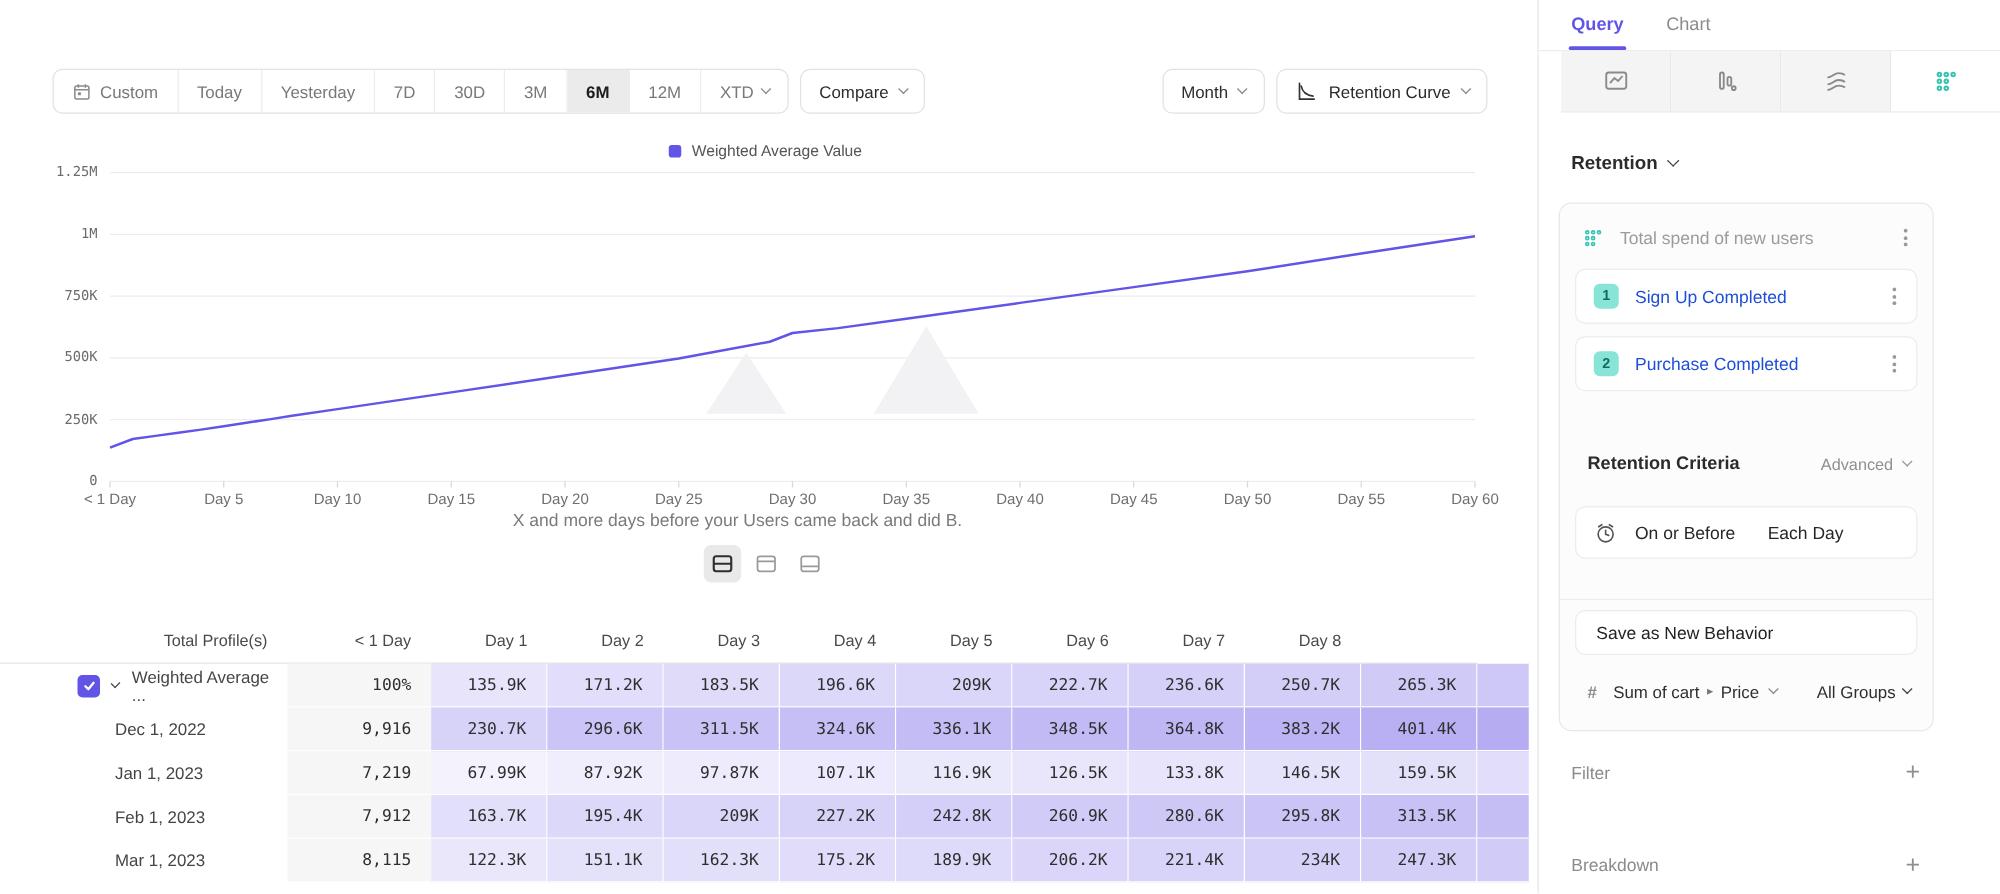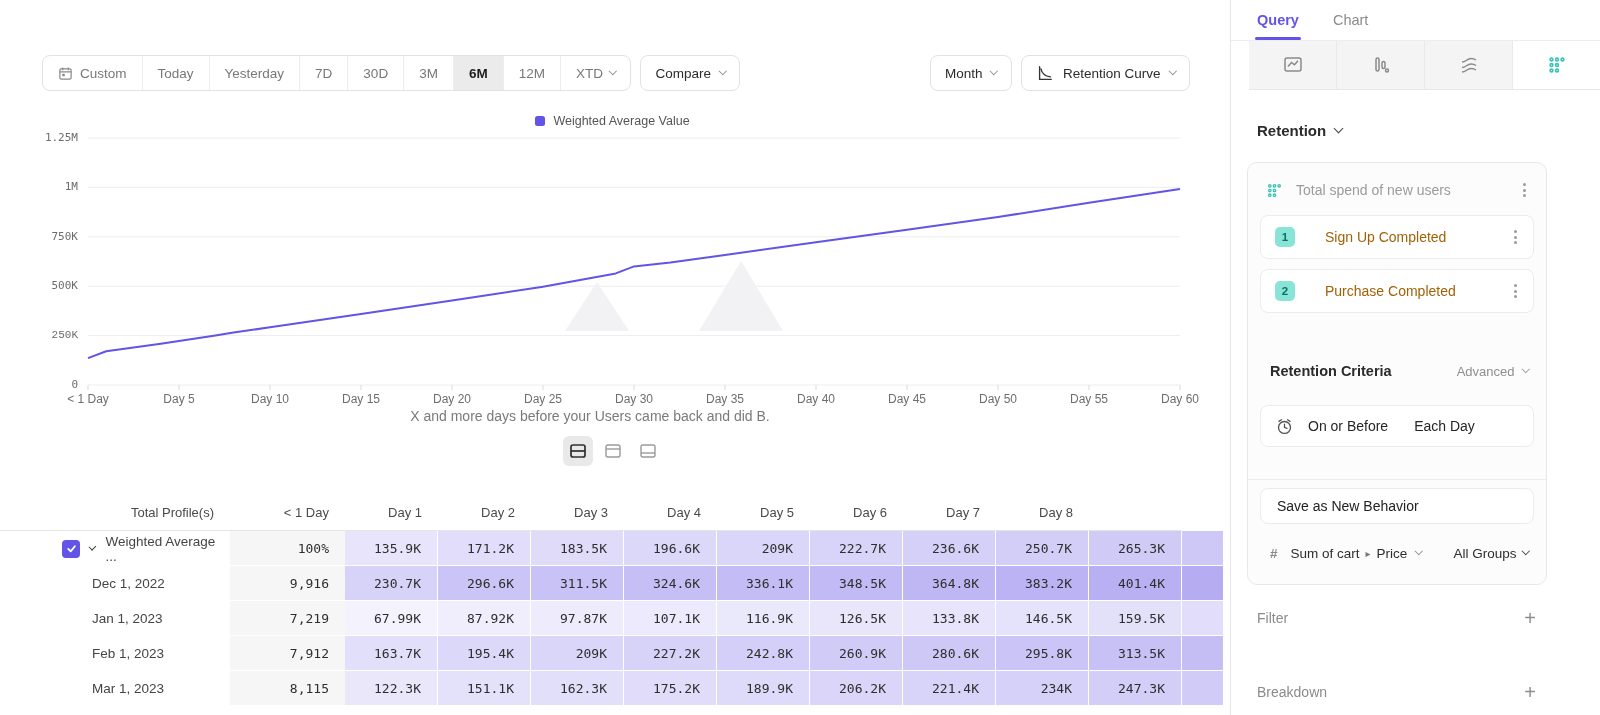--- a/index.html
+++ b/index.html
@@ -69,21 +69,21 @@
   .icon-tab:last-child{border-right:none}
   .icon-tab.active{background:#fff}
   .icon-tab svg{stroke:#8a8a8a;fill:none;stroke-width:1.5}
   .icon-tab.active svg{stroke:var(--teal)}
   .rep-head{position:absolute;top:122px;left:26px;display:flex;align-items:center;gap:9px;font-size:15px;font-weight:700;color:#2c2c2c;cursor:pointer}
   .qcard{position:absolute;top:162px;left:16px;width:300px;background:#fcfcfd;border:1px solid #e8e8ea;border-radius:10px;padding:12px 0 14px}
   .bhead{display:flex;align-items:center;gap:13px;height:30px;padding:0 16px 0 18px}
   .bhead .title{flex:1;font-size:14px;color:#9b9b9b}
   .inner-row{display:flex;align-items:center;margin:10px 12px 0;height:44px;background:#fff;border:1px solid #ececee;border-radius:8px;padding:0 12px 0 14px}
   .badge{width:20px;height:20px;border-radius:5px;background:var(--teal-badge-bg);color:var(--teal-badge-text);font-size:11.5px;font-weight:700;display:flex;align-items:center;justify-content:center;flex:none}
-  .step-label{flex:1;font-size:14px;color:#a16207;margin-left:30px}
+  .step-label{flex:1;font-size:14px;color:#1d4ed8;margin-left:13px}
   .kebab{display:flex;flex-direction:column;gap:2.5px;padding:4px;cursor:pointer}
   .kebab i{width:3px;height:3px;border-radius:50%;background:#9a9a9a}
   .crit-row{display:flex;align-items:center;margin:48px 18px 0 22px;height:20px}
   .crit-row .cl{flex:1;font-size:14.5px;font-weight:700;color:#2b2b2b}
   .crit-row .adv{display:flex;align-items:center;gap:8px;font-size:13px;color:#8f8f8f;cursor:pointer}
   .onb{margin-top:24px;height:42px}
   .onb .w1{font-size:14px;color:#262626;margin-left:14px}
   .onb .w2{font-size:14px;color:#262626;margin-left:26px}
   .divider{height:1px;background:#ececee;margin:32px 0 0}
   .save-row{margin-top:8px;height:36px;padding-left:16px;font-size:14px;color:#222;cursor:pointer}
@@ -178,21 +178,21 @@
         <line x1="725.0" y1="279" x2="725.0" y2="284" stroke="#d9d9d9" stroke-width="1"></line>
         <line x1="816.0" y1="279" x2="816.0" y2="284" stroke="#d9d9d9" stroke-width="1"></line>
         <line x1="907.0" y1="279" x2="907.0" y2="284" stroke="#d9d9d9" stroke-width="1"></line>
         <line x1="998.0" y1="279" x2="998.0" y2="284" stroke="#d9d9d9" stroke-width="1"></line>
         <line x1="1089.0" y1="279" x2="1089.0" y2="284" stroke="#d9d9d9" stroke-width="1"></line>
         <line x1="1180.0" y1="279" x2="1180.0" y2="284" stroke="#d9d9d9" stroke-width="1"></line>
         <polyline points="88.0,252.1 106.2,245.2 124.4,242.7 142.6,240.2 160.8,237.7 179.0,235.0 197.2,232.2 215.4,229.5 233.6,226.6 270.0,221.3 361.0,207.9 452.0,194.4 543.0,180.8 615.8,167.4 634.0,160.4 670.4,156.5 725.0,149.0 816.0,136.3 907.0,123.7 998.0,111.0 1089.0,96.8 1180.0,83.0" fill="none" stroke="#6154e6" stroke-width="2" stroke-linejoin="round"></polyline>
       </svg>
     <div id="y-labels">
         <div class="ylab" style="top: 272px;">0</div>
-        <div class="ylab" style="top: 222.6px; font-family: Liberation Mono, monospace;">250K</div>
+        <div class="ylab" style="top: 222.6px;">250K</div>
         <div class="ylab" style="top: 173.2px;">500K</div>
         <div class="ylab" style="top: 123.8px;">750K</div>
         <div class="ylab" style="top: 74.4px;">1M</div>
         <div class="ylab" style="top: 25px;">1.25M</div>
       </div>
     <div id="x-labels">
         <div class="xlab" style="left: 88px;">&lt; 1 Day</div>
         <div class="xlab" style="left: 179px;">Day 5</div>
         <div class="xlab" style="left: 270px;">Day 10</div>
         <div class="xlab" style="left: 361px;">Day 15</div>

